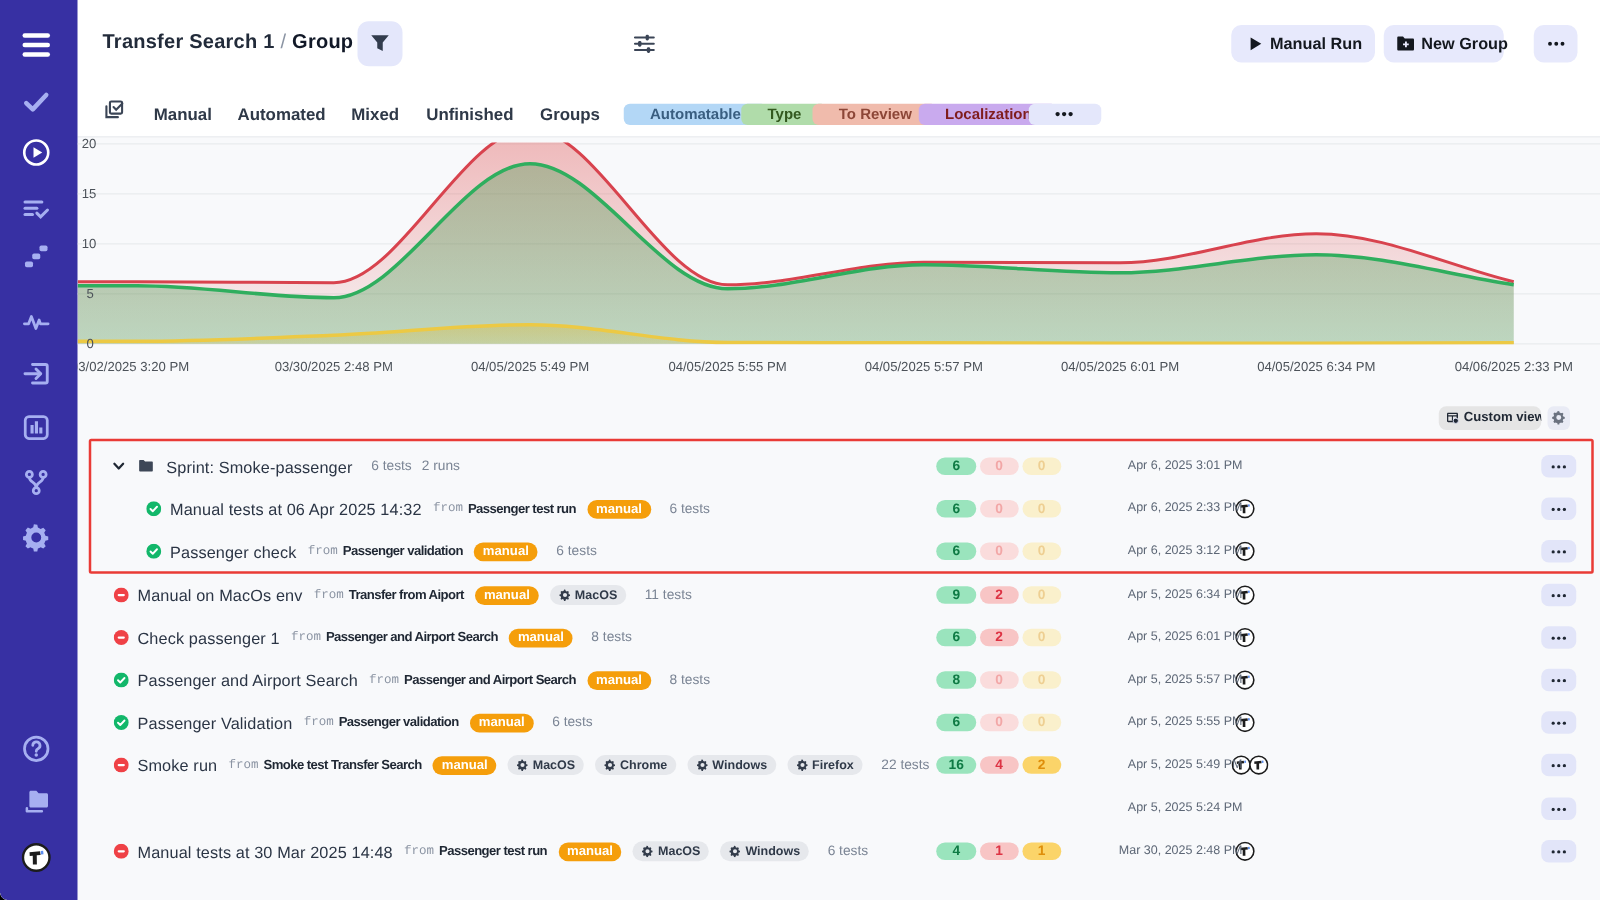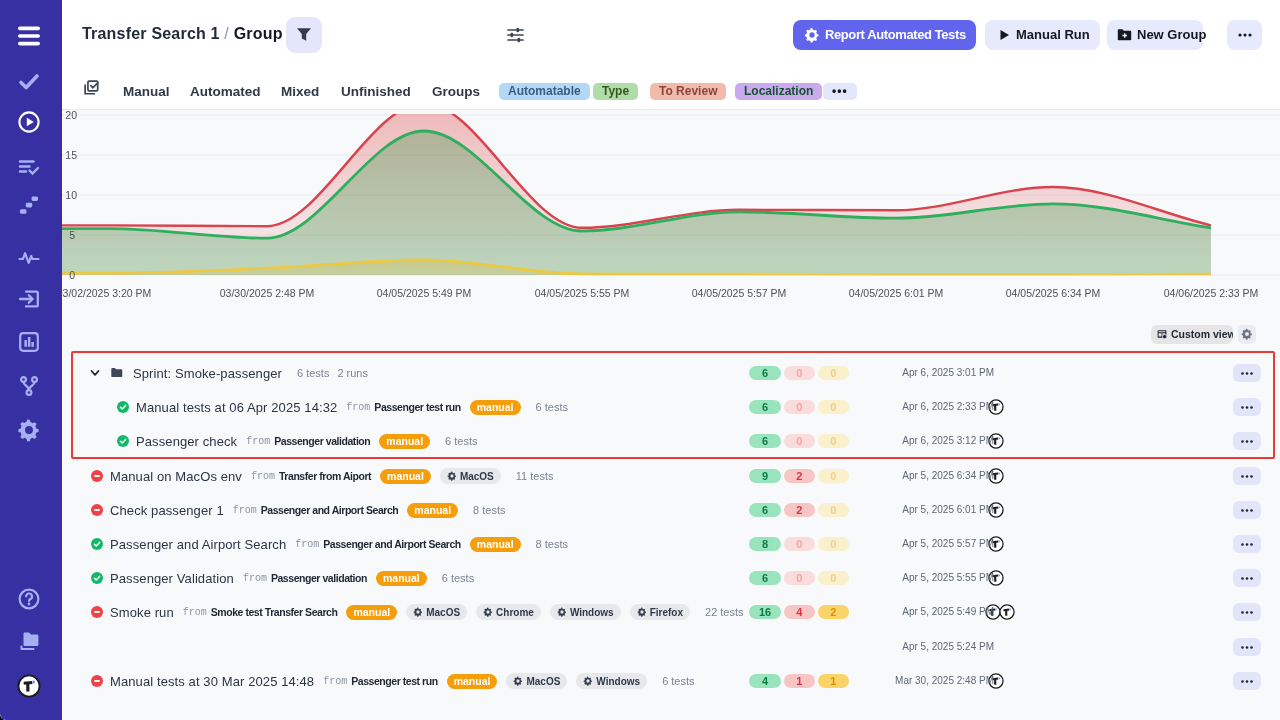--- a/index.html
+++ b/index.html
@@ -4,21 +4,21 @@
 <style>
 * { margin:0; padding:0; box-sizing:border-box; }
 html,body { width:1280px; height:720px; overflow:hidden; background:#000; }
 body { font-family:"Liberation Sans", sans-serif; }
 #app { position:absolute; inset:0; background:#f8f9fb; border-bottom-left-radius:6px; overflow:hidden; }
 #sidebar { position:absolute; left:0; top:0; width:62px; height:720px; background:#3730a3; border-bottom-left-radius:6px; }
 .sicon { position:absolute; left:17px; width:24px; height:24px; }
 #topbar { position:absolute; left:62px; top:0; width:1218px; height:110px; background:#ffffff; border-bottom:1px solid #e8eaee; }
 .abs { position:absolute; }
 .tab { top:84px; font-size:13.5px; font-weight:700; color:#2f3948; }
-.chip { top:83px; height:17px; line-height:17px; font-size:12px; font-weight:600; border-radius:5px; padding:0 9px; }
+.chip { top:83px; height:17px; line-height:17px; font-size:12px; font-weight:600; border-radius:5px; padding:0 21px; }
 .row { position:absolute; left:62px; width:986px; height:34px; }
 .lft { position:absolute; left:0; top:0; height:34px; display:flex; align-items:center; }
 .ttl { white-space:nowrap; font-size:13px; color:#2b3545; letter-spacing:.1px; }
 .from { font-size:10px; color:#8b94a3; margin-left:9px;font-family:Liberation Mono, monospace; }
 .fromb { font-size:10.5px; font-weight:700; color:#1f2733; margin-left:4px; letter-spacing:-0.45px; }
 .ntests { font-size:11px; color:#7a8494; white-space:nowrap; }
 .manual { background:#f59e0b; color:#fff; font-size:10.5px; font-weight:700; height:15px; line-height:15px; border-radius:8px; padding:0 7px; margin-left:9px; }
 .osb { background:#e6e8ec; color:#2f3948; font-size:10px; font-weight:600; height:16px; border-radius:8px; padding:0 7px; display:inline-flex; align-items:center; gap:3px; margin-left:9px; white-space:nowrap; }
 .pill { position:absolute; top:10px; height:14px; line-height:14px; border-radius:7px; font-size:11px; font-weight:700; text-align:center; }
 .p1 { left:687px; width:32px; } .p2 { left:721.5px; width:31.5px; } .p3 { left:755.5px; width:31.5px; }
@@ -60,26 +60,20 @@
     <svg class="abs" style="left:445px;top:27px" width="17" height="16" viewBox="0 0 17 16">
         <g stroke="#3b4556" stroke-width="1.7" stroke-linecap="round">
           <path d="M1 3h15M1 8h15M1 13h15"></path>
         </g>
         <g fill="#3b4556">
           <rect x="9.5" y="0.7" width="2.6" height="4.6" rx="1.1"></rect>
           <rect x="3.5" y="5.7" width="2.6" height="4.6" rx="1.1"></rect>
           <rect x="10.5" y="10.7" width="2.6" height="4.6" rx="1.1"></rect>
         </g>
       </svg>
-    <div class="abs" style="left:731px;top:20px;width:183px;height:30px;background:#6165ee;border-radius:8px;color:#fff;font-size:13px;font-weight:700;letter-spacing:-0.4px;line-height:30px;text-align:center">
-      <svg class="abs" style="left:11px;top:7px" width="16" height="16" viewBox="0 0 20 20">
-          <use href="#gear8" fill="#fff"></use>
-        </svg>
-      <span style="display:block;text-align:left;white-space:nowrap;margin-left:32px">Report Automated Tests</span>
-    </div>
     <div class="abs" style="left:923px;top:20px;width:115px;height:30px;background:#e7e9fc;border-radius:8px;color:#14181f;font-size:13px;font-weight:700;line-height:30px;text-align:center">
       <svg class="abs" style="left:14px;top:9px" width="11" height="12" viewBox="0 0 11 12">
           <path d="M1.5.9 10 6l-8.5 5.1z" fill="#14181f"></path>
         </svg>
       <span style="display:block;text-align:left;white-space:nowrap;margin-left:31px">Manual Run</span>
     </div>
     <div class="abs" style="left:1045px;top:20px;width:96px;height:30px;background:#e7e9fc;border-radius:8px;color:#14181f;font-size:13px;font-weight:700;line-height:30px;text-align:center">
       <svg class="abs" style="left:10px;top:8px" width="15" height="14" viewBox="0 0 15 14">
           <path d="M.8 2.2c0-.6.4-1 1-1h3.6l1.4 1.5h6.4c.6 0 1 .4 1 1v7.6c0 .6-.4 1-1 1H1.8c-.6 0-1-.4-1-1zM7 5.2v1.6H5.4v1.4H7v1.6h1.5V8.2H10V6.8H8.5V5.2z" fill="#14181f" fill-rule="evenodd"></path>
         </svg>
@@ -102,21 +96,21 @@
         <path d="m7.3 6 2.2 2.2 5.3-5.3" fill="none" stroke="#3b4556" stroke-width="1.8" stroke-linecap="round"></path>
       </svg>
     <div class="abs tab" style="left:61px">Manual</div>
     <div class="abs tab" style="left:128px">Automated</div>
     <div class="abs tab" style="left:219px">Mixed</div>
     <div class="abs tab" style="left:279px">Unfinished</div>
     <div class="abs tab" style="left:370px">Groups</div>
     <div class="abs chip" style="left:437px;background:#b3d7f6;color:#395e80">Automatable</div>
     <div class="abs chip" style="left:531px;background:#b0dcaa;color:#33591f">Type</div>
     <div class="abs chip" style="left:588px;background:#f0bbac;color:#8c4637">To Review</div>
-    <div class="abs chip" style="left:673px;background:#c9aaee;color:#14532d">Localization</div>
+    <div class="abs chip" style="left:673px;background:#c9aaee;color:#7f1d1d">Localization</div>
     <div class="abs chip" style="left:761px;background:#e4e7fb;color:#14181f;letter-spacing:1px">•••</div>
   </div>
   <div id="sidebar">
     <svg class="sicon" style="top:24px" viewBox="0 0 24 24">
         <g fill="#fff">
           <rect x="1" y="2.6" width="22" height="3.6" rx="1.8"></rect>
           <rect x="1" y="10.2" width="22" height="3.6" rx="1.8"></rect>
           <rect x="1" y="17.8" width="22" height="3.6" rx="1.8"></rect>
         </g>
       </svg>

